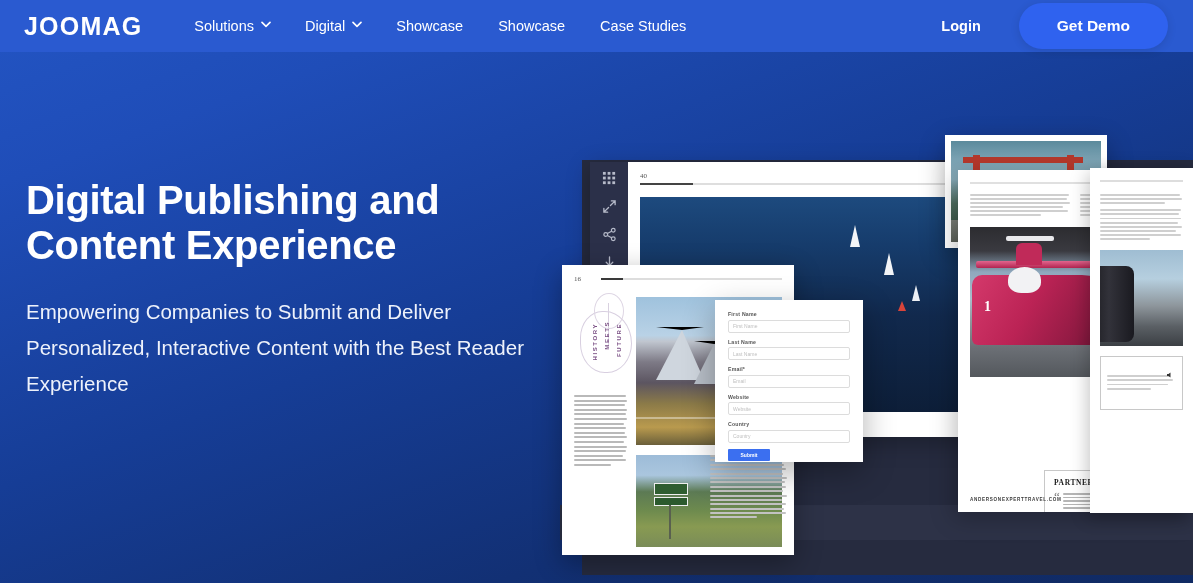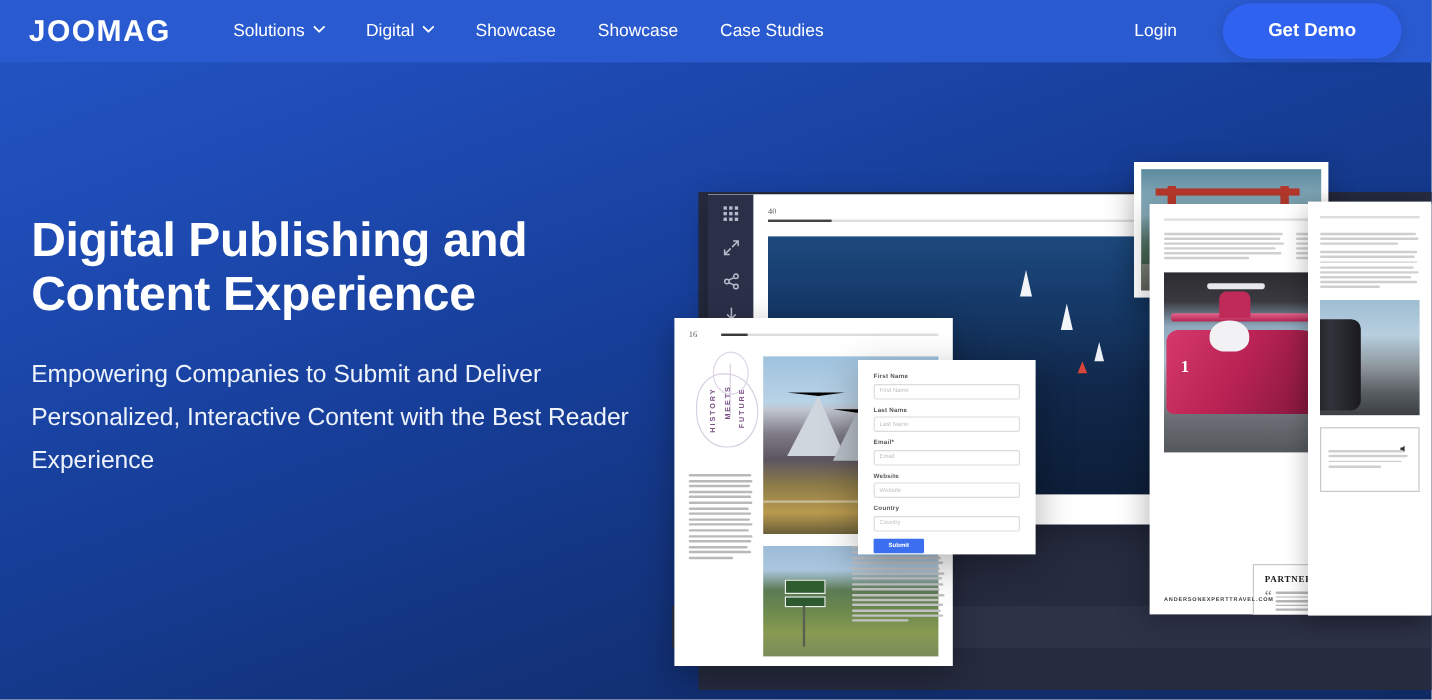--- a/index.html
+++ b/index.html
@@ -32,21 +32,21 @@
     display: flex; align-items: center; gap: 7px;
   }
   .caret {
     width: 9px; height: 9px; display: inline-block; position: relative; top: -1px;
   }
   .caret svg { display: block; }
   .nav-right {
     margin-left: auto; display: flex; align-items: center; margin-right: 25px;
   }
   .login-link {
-    color: #fff; font-size: 14.5px; font-weight: 400; margin-right: 38px; cursor: pointer;
+    color: #fff; font-size: 14.5px; font-weight: 700; margin-right: 38px; cursor: pointer;
   }
   .get-demo-btn {
     background: #2f62ef;
     color: #ffffff;
     border: none;
     border-radius: 26px;
     height: 46px;
     padding: 0 38px;
     font-size: 15.5px; font-weight: 700;
     font-family: "Liberation Sans", sans-serif;

